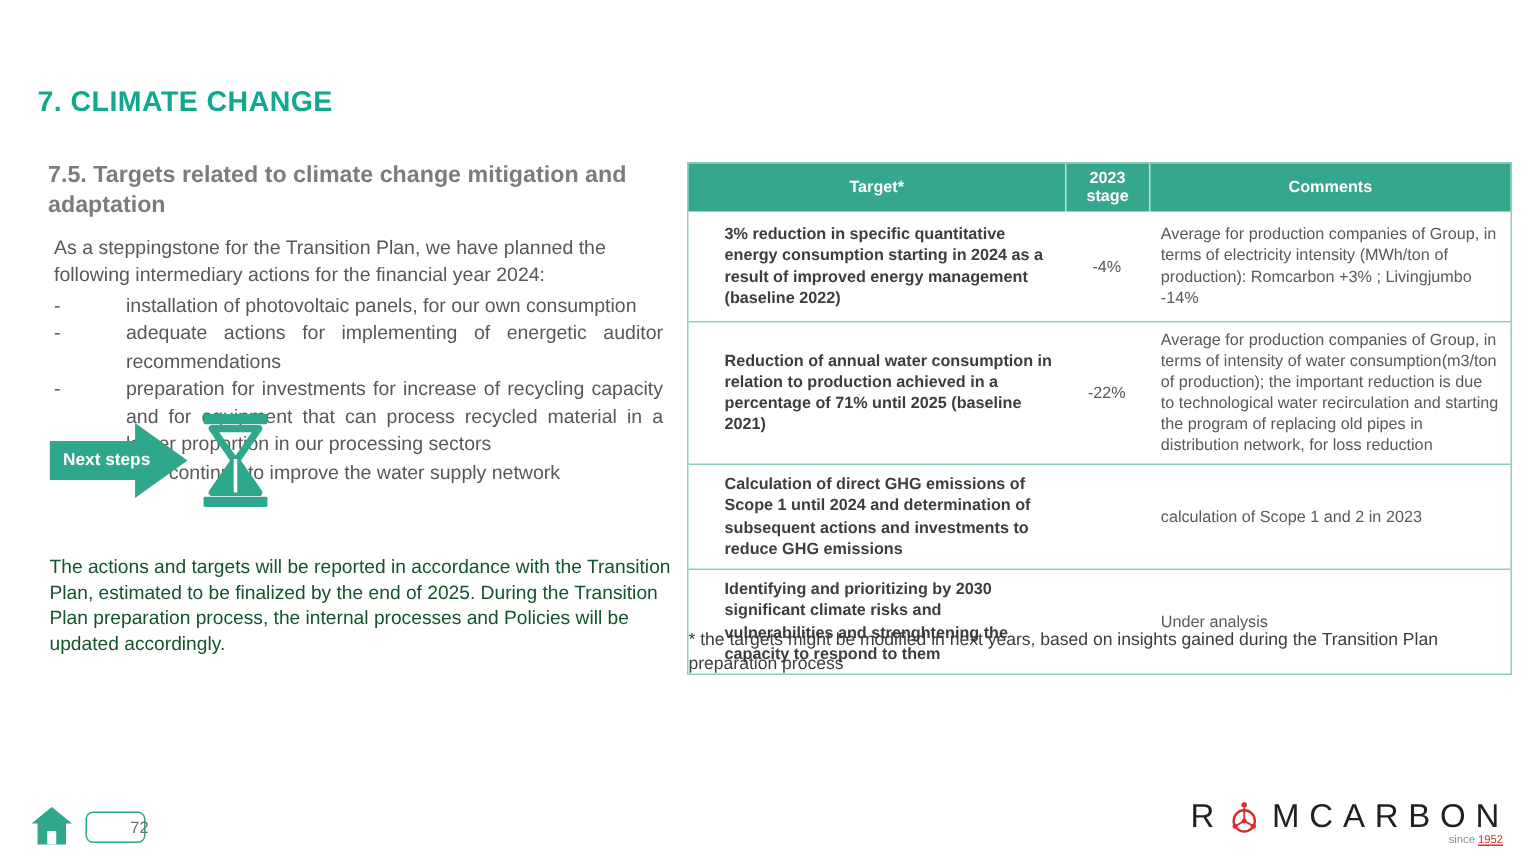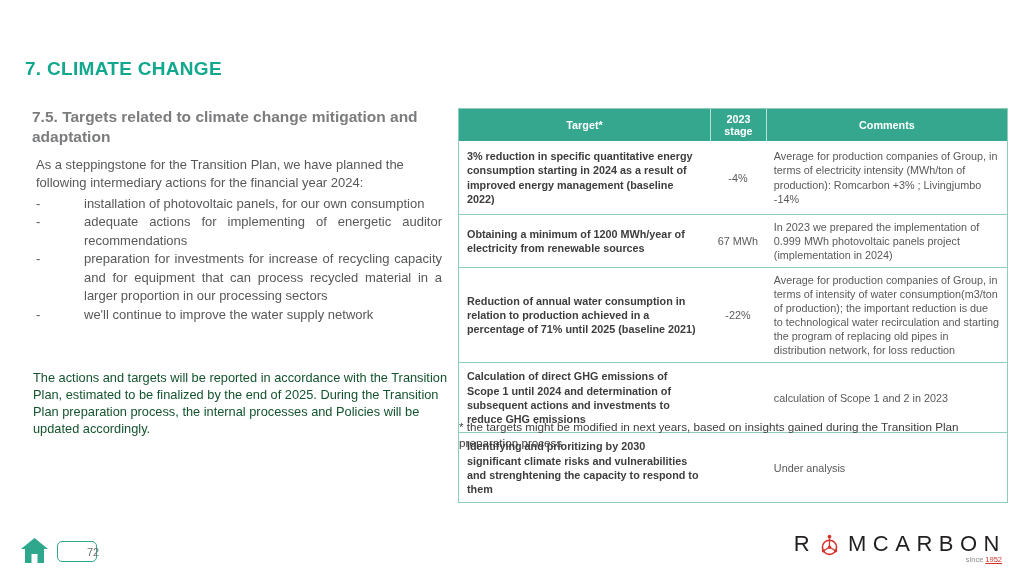--- a/index.html
+++ b/index.html
@@ -32,21 +32,21 @@
 
   
   .targets-table { position:absolute; left:458px; top:108px; width:550px; border:1px solid #8fcdbb; }
   .t-row { display:grid; grid-template-columns:45.8% 10.2% 44%; }
   .t-head { background:#35a78e; color:#fff; font-weight:bold; font-size:11px; }
   .t-head .t-cell { display:flex; align-items:center; justify-content:center; text-align:center; padding:4px 6px; min-height:30px; }
   .t-head .t-cell + .t-cell { border-left:1px solid rgba(255,255,255,.65); }
   .t-body .t-row { border-top:1px solid #8fcdbb; }
   .t-body .t-row:first-child { border-top:none; }
   .t-cell { font-size:10.8px; }
-  .cell-target { display:flex; align-items:center; padding:6px 8px; font-weight:bold; color:#3d3d3f; line-height:1.32; }
+  .cell-target { display:flex; align-items:center; padding:6px 8px; font-weight:bold; color:#3d3d3f; line-height:1.32;margin-left:16px; }
   .cell-stage { display:flex; align-items:center; justify-content:center; text-align:center; color:#58595b; padding:2px; }
   .cell-comments { display:flex; align-items:center; padding:5px 8px; color:#58595b; line-height:1.3; }
   .r1 { min-height:73px; } .r2 { min-height:49px; } .r3 { min-height:70px; } .r4 { min-height:38px; } .r5 { min-height:40px; }
 
   .footnote { position:absolute; left:459px; top:419px; width:552px; font-size:11.7px; color:#3c3c3e; line-height:1.35; }
 
   
   .home-button { position:absolute; left:20px; top:537px; width:29px; height:27px; cursor:pointer; }
   .page-box { position:absolute; left:57px; top:541px; width:40px; height:21px; border:1.5px solid #2ea78c; border-radius:5px;
     display:flex; align-items:center; justify-content:center; font-size:11px; color:#6f7072; background:#fff;padding-left:32px; }
@@ -83,39 +83,46 @@
         <span class="marker">-</span>
         <span class="bullet-text">preparation for investments for increase of recycling capacity and for equipment that can process recycled material in a larger proportion in our processing sectors</span>
       </div>
       <div class="bullet">
         <span class="marker">-</span>
         <span class="bullet-text">we'll continue to improve the water supply network</span>
       </div>
     </div>
   </div>
 
+  <div class="next-steps-wrap">
+    <div class="next-steps-arrow">
+      <span class="label">Next steps</span>
+    </div>
+    <svg class="hourglass-icon" viewBox="0 0 48 64">
+      <rect x="2" y="0" width="44" height="7" rx="1" fill="#2ea78c"></rect>
+      <rect x="2" y="57" width="44" height="7" rx="1" fill="#2ea78c"></rect>
+      <path d="M8,10 L40,10 L24,33 Z" fill="none" stroke="#2ea78c" stroke-width="5" stroke-linejoin="round"></path>
+      <path d="M8,54 L40,54 L24,31 Z" fill="#2ea78c" stroke="#2ea78c" stroke-width="5" stroke-linejoin="round"></path>
+      <path d="M24,31 L24,54" stroke="#ffffff" stroke-width="2.5"></path>
+    </svg>
+  </div>
 
   <p class="closing-text">The actions and targets will be reported in accordance with the Transition Plan, estimated to be finalized by the end of 2025. During the Transition Plan preparation process, the internal processes and Policies will be updated accordingly.</p>
 
   <div class="targets-table">
     <div class="t-row t-head">
       <div class="t-cell">Target*</div>
       <div class="t-cell">2023 stage</div>
       <div class="t-cell">Comments</div>
     </div>
     <div class="t-body">
       <div class="t-row r1">
         <div class="t-cell cell-target">3% reduction in specific quantitative energy consumption starting in 2024 as a result of improved energy management (baseline 2022)</div>
         <div class="t-cell cell-stage">-4%</div>
         <div class="t-cell cell-comments">Average for production companies of Group, in terms of electricity intensity  (MWh/ton of production): Romcarbon +3% ; Livingjumbo -14%</div>
-      </div>
-      <div class="t-row r2">
-        <div class="t-cell cell-target">Obtaining a minimum of 1200 MWh/year of electricity from renewable sources</div>
-        <div class="t-cell cell-stage">67 MWh</div>
-        <div class="t-cell cell-comments">In 2023 we prepared the implementation of 0.999 MWh photovoltaic panels project (implementation in 2024)</div>
       </div>
       <div class="t-row r3">
         <div class="t-cell cell-target">Reduction of annual water consumption in relation to production achieved in a percentage of 71% until 2025 (baseline 2021)</div>
         <div class="t-cell cell-stage">-22%</div>
         <div class="t-cell cell-comments">Average for production companies of Group, in terms of intensity of water consumption(m3/ton of production); the important reduction is due to technological water recirculation and starting the program of replacing old pipes in distribution network, for loss reduction</div>
       </div>
       <div class="t-row r4">
         <div class="t-cell cell-target">Calculation of direct GHG emissions of Scope 1 until 2024 and determination of subsequent actions and investments to reduce GHG emissions</div>
         <div class="t-cell cell-stage"></div>
         <div class="t-cell cell-comments">calculation of Scope 1 and 2 in 2023</div>

